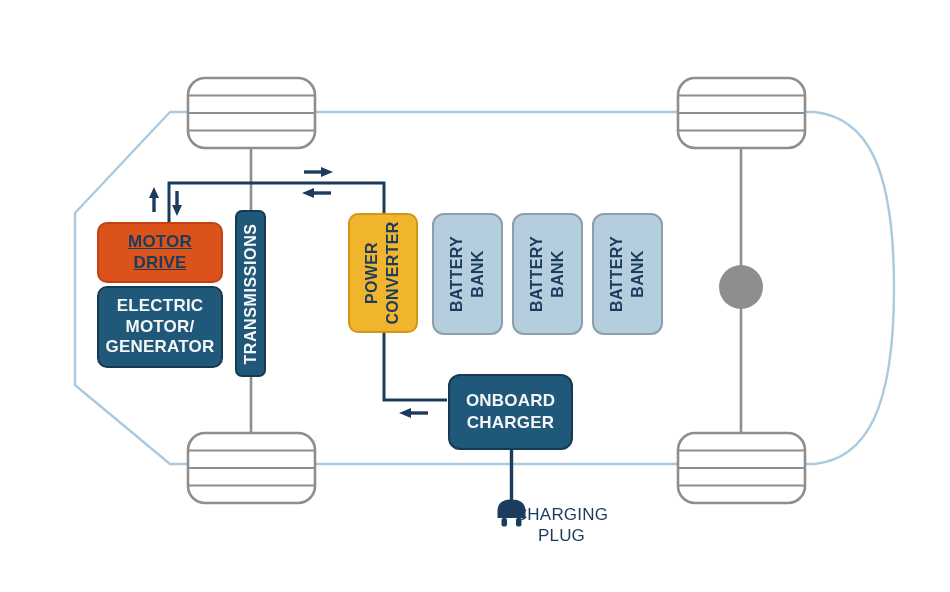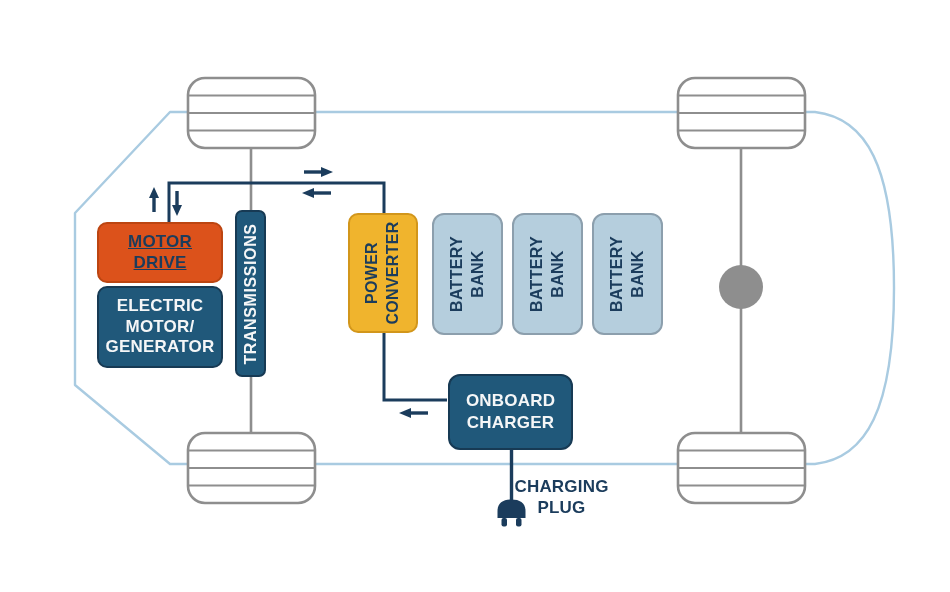--- a/index.html
+++ b/index.html
@@ -42,22 +42,22 @@
   #electric-motor{left:97px;top:286px;width:126px;height:82px;border-radius:10px;font-size:17px;line-height:1.22;letter-spacing:.2px;}
   #transmissions{left:235px;top:210px;width:31px;height:167px;border-radius:7px;}
   #transmissions .vlabel{font-size:16px;letter-spacing:.6px;}
   #power-converter{left:348px;top:213px;width:70px;height:120px;border-radius:10px;}
   #power-converter .vlabel{font-size:16px;line-height:1.3;letter-spacing:.3px;}
   .battery{top:213px;width:71px;height:122px;border-radius:12px;}
   .battery .vlabel{font-size:16px;line-height:1.3;letter-spacing:.3px;}
   #battery-1{left:432px;} #battery-2{left:512px;} #battery-3{left:592px;}
   #onboard-charger{left:448px;top:374px;width:125px;height:76px;border-radius:12px;font-size:17px;line-height:1.3;letter-spacing:.2px;}
   #charging-plug-label{
-    position:absolute;left:505px;top:476px;width:113px;
-    color:var(--navy);font-weight:700;font-size:17px;line-height:1.25;
+    position:absolute;left:505px;top:504px;width:113px;
+    color:var(--navy);font-weight:400;font-size:17px;line-height:1.25;
     text-align:center;white-space:pre-line;letter-spacing:.2px;
   }
 </style>
 </head>
 <body>
 
 <div class="stage">
 
   <svg width="950" height="592" viewBox="0 0 950 592">
 

